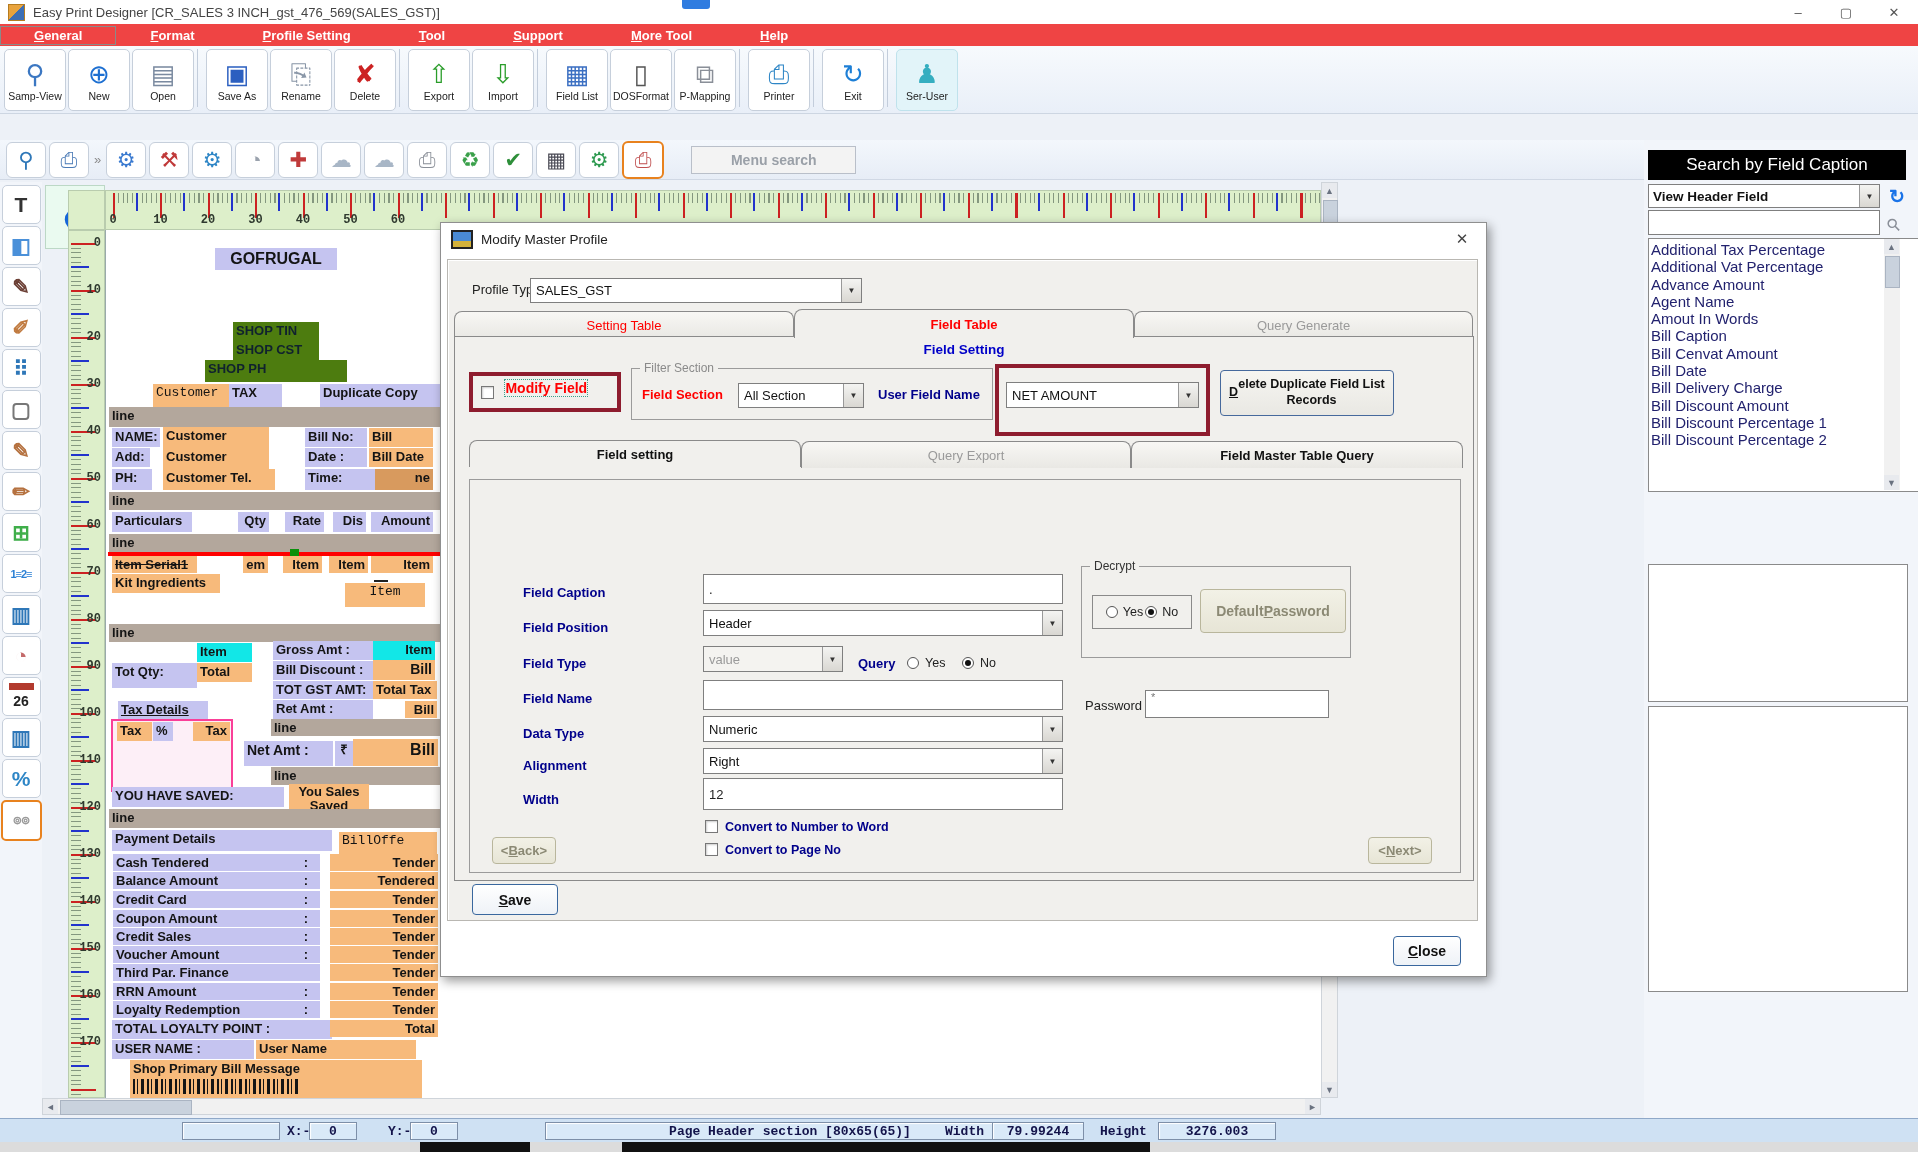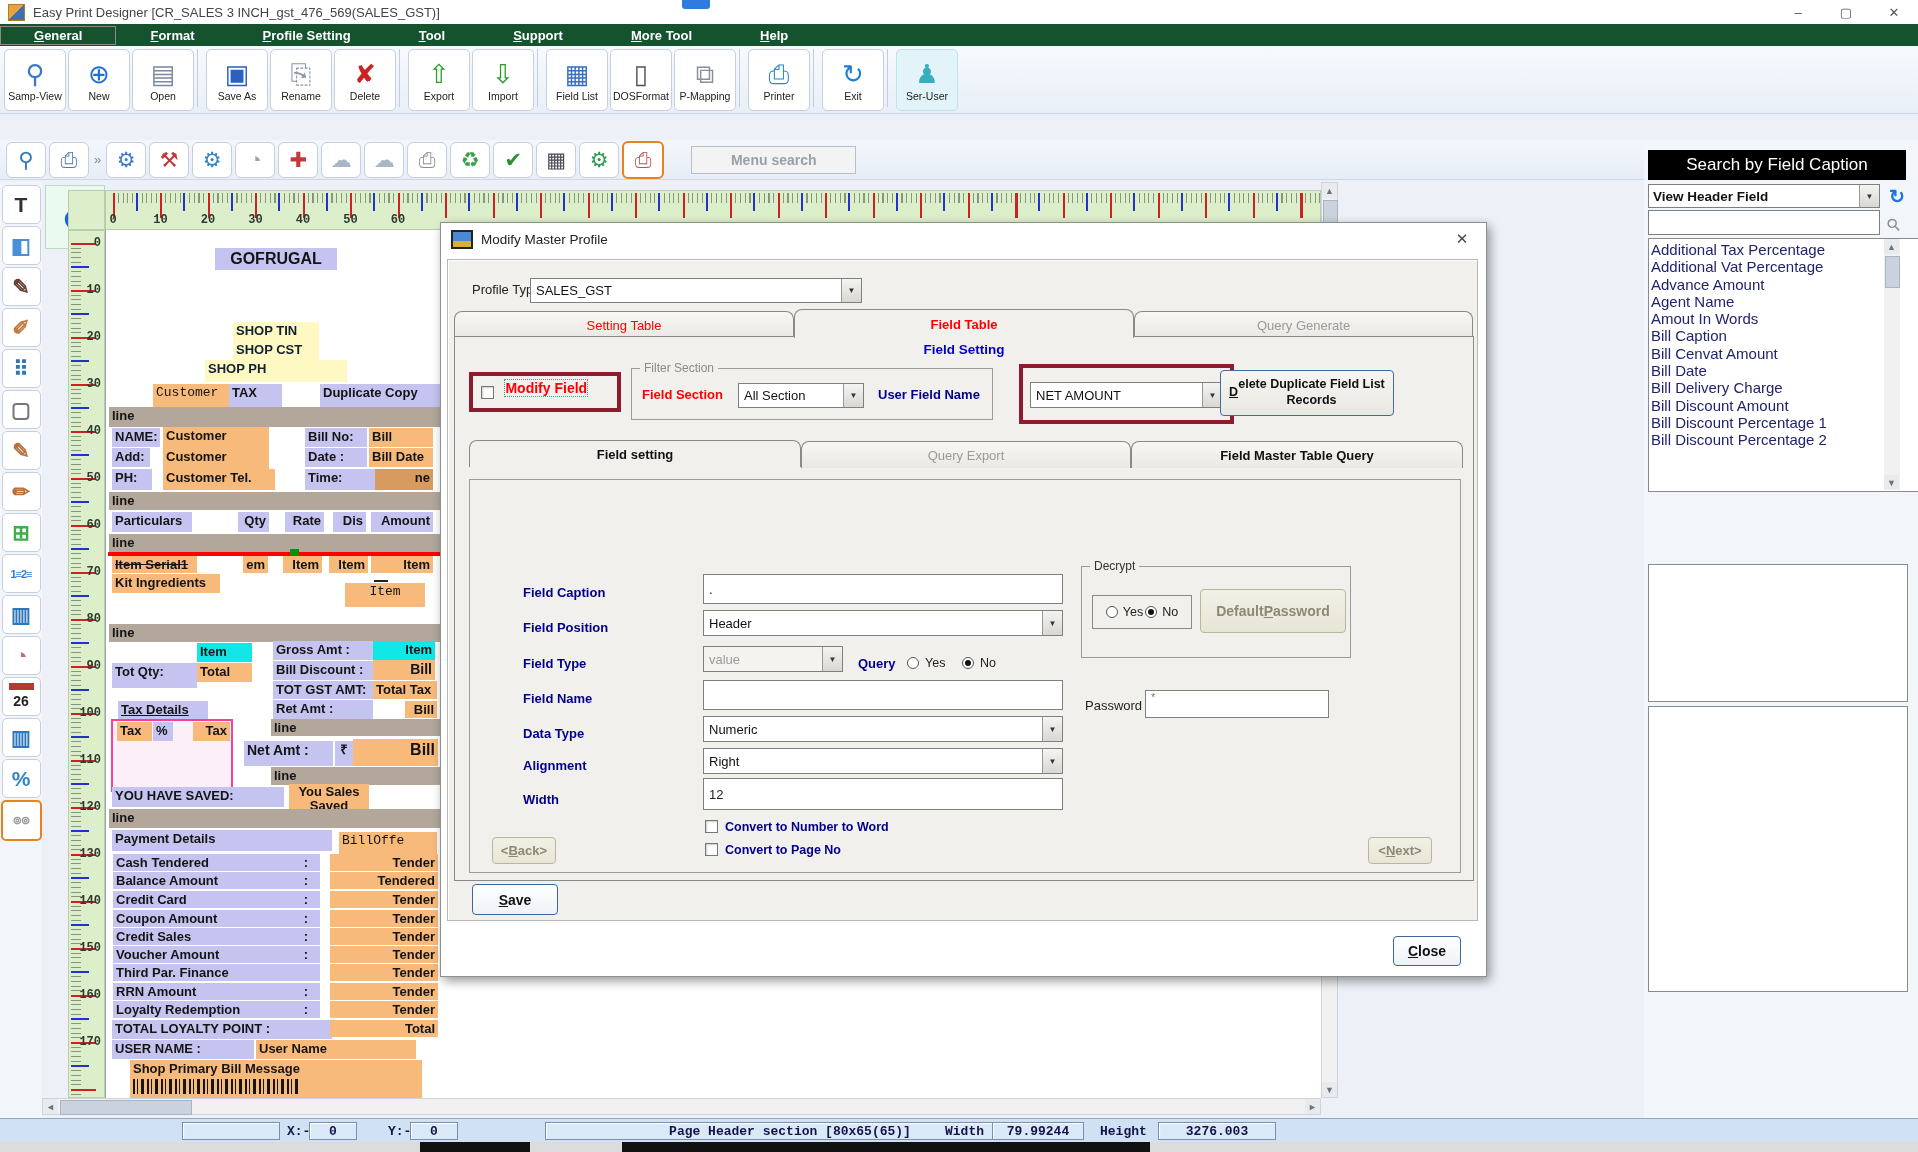--- a/index.html
+++ b/index.html
@@ -5,21 +5,21 @@
   html,body{margin:0;padding:0;background:#9aa4b0;font-family:"Liberation Sans",sans-serif;}
   #app{position:relative;width:1918px;height:1152px;background:#edf1f7;overflow:hidden;}
   
   #titlebar{position:absolute;left:0;top:0;width:100%;height:24px;background:#ffffff;border-bottom:1px solid #e0e0e0;display:flex;align-items:center;}
   #appicon{width:15px;height:15px;margin:0 8px 0 8px;background:linear-gradient(135deg,#e8a33d 50%,#3d6fb5 50%);border:1px solid #b57b20;}
   #apptitle{font-size:13px;color:#444;}
   #topchip{position:absolute;left:682px;top:0;width:28px;height:9px;background:#2f7ce0;border-radius:0 0 3px 3px;}
   #winbtns{position:absolute;right:0;top:0;height:24px;display:flex;}
   .wbtn{width:48px;height:24px;display:flex;align-items:center;justify-content:center;color:#555;font-size:13px;}
   
-  #menubar{position:absolute;left:0;top:24px;width:100%;height:22px;background:#14532d;display:flex;align-items:center;gap:0;}
+  #menubar{position:absolute;left:0;top:24px;width:100%;height:22px;background:#ef4444;display:flex;align-items:center;gap:0;}
   .mi{color:#fff;font-weight:bold;font-size:13px;padding:2px 34px;white-space:nowrap;}
   .mi-active{border:1px solid #8a8a8a;padding:1px 33px;}
   
   #toolbar1{position:absolute;left:0;top:46px;width:100%;height:68px;background:linear-gradient(#f7fafd,#e9eff8);border-bottom:1px solid #cdd6e2;display:flex;align-items:flex-start;padding:3px 0 0 4px;box-sizing:border-box;}
   .tb1{width:60px;height:60px;background:#fff;border:1px solid #c6cfdb;border-radius:5px;margin-right:2px;display:flex;flex-direction:column;align-items:center;justify-content:center;}
   .tb1-tint{background:#e2f4f9;border-color:#bfe2ec;}
   .tb1i{font-size:26px;line-height:30px;}
   .tb1l{font-size:10.5px;color:#222;margin-top:1px;white-space:nowrap;}
   .tb1sep{width:5px;height:58px;border-left:1px solid #c3cddb;margin:0 3px 0 1px;}
   
@@ -55,21 +55,21 @@
   .vt-minor{width:10px;background:repeating-linear-gradient(to bottom,#667a66 0 1px,transparent 1px 4.7px);opacity:.75;}
   .vt-blue{width:18px;background:repeating-linear-gradient(to bottom,transparent 0 22.5px,#2233cc 22.5px 24.5px,transparent 24.5px 47px);}
   .vt-red{width:25px;background:repeating-linear-gradient(to bottom,#cc2222 0 2px,transparent 2px 47px);}
   .vnum{position:absolute;right:3px;transform:translateY(-50%);font:bold 12px "Liberation Mono",monospace;color:#2f3a2f;}
   #canvas{position:absolute;left:105px;top:230px;width:1216px;height:868px;background:#ffffff;border-left:1px solid #9aa;box-sizing:border-box;}
   #canvas-items{position:absolute;left:0;top:0;width:1918px;height:1152px;pointer-events:none;}
   .ci{position:absolute;box-sizing:border-box;font:bold 13px "Liberation Sans",sans-serif;color:#141414;padding:1px 3px;white-space:nowrap;overflow:hidden;line-height:1.25;}
   .lav{background:#c5c4f0;}
   .org{background:#f7ba7b;}
   .orgd{background:#d89a5e;}
-  .teal{background:#fef9c3;color:#10222e;}
+  .teal{background:#4d7c0f;color:#10222e;}
   .cyan{background:#12e7e7;}
   .tan{background:#b3a79c;}
   .redbar{background:#ff0000;padding:0;}
   .handle{background:#0a910a;padding:0;}
   .darkbar{background:#222;padding:0;}
   .pinkbox{background:#fdeff7;border:2px solid #fa3f98;padding:0;}
   .mono{font-family:"Liberation Mono","DejaVu Sans Mono",monospace;}
   .norm{font-weight:normal;}
   .big{font-size:16px;}
   .med{font-size:14px;}
@@ -563,21 +563,21 @@
       <div class="grp" style="left:183px;top:108px;width:362px;height:52px;">
         <span class="grp-leg graylab">Filter Section</span>
         <span class="redlab" style="position:absolute;left:10px;top:18px;font-size:13px;">Field Section</span>
         <span class="dd" style="left:106px;top:14px;width:126px;height:25px;">
           <span class="ddv">All Section</span>
           <span class="dda">▼</span>
         </span>
         <span class="navy" style="position:absolute;left:246px;top:18px;font-size:13px;">User Field Name</span>
       </div>
 
-      <div class="maroon" style="left:547px;top:104px;width:215px;height:60px;margin-left:24px;">
+      <div class="maroon" style="left:547px;top:104px;width:215px;height:72px;">
         <span class="dd" style="left:7px;top:14px;width:193px;height:26px;">
           <span class="ddv">NET AMOUNT</span>
           <span class="dda">▼</span>
         </span>
       </div>
 
       <div id="btn-delete" style="left:772px;top:110px;width:174px;height:46px;"><u>D</u>elete Duplicate Field List Records</div>
 
       <div class="tab" style="left:21px;top:180px;width:332px;color:#111;font-weight:bold;background:#f1f0ed;">Field setting</div>
       <div class="tab" style="left:353px;top:181px;width:330px;color:#9a9a9a;">Query Export</div>

